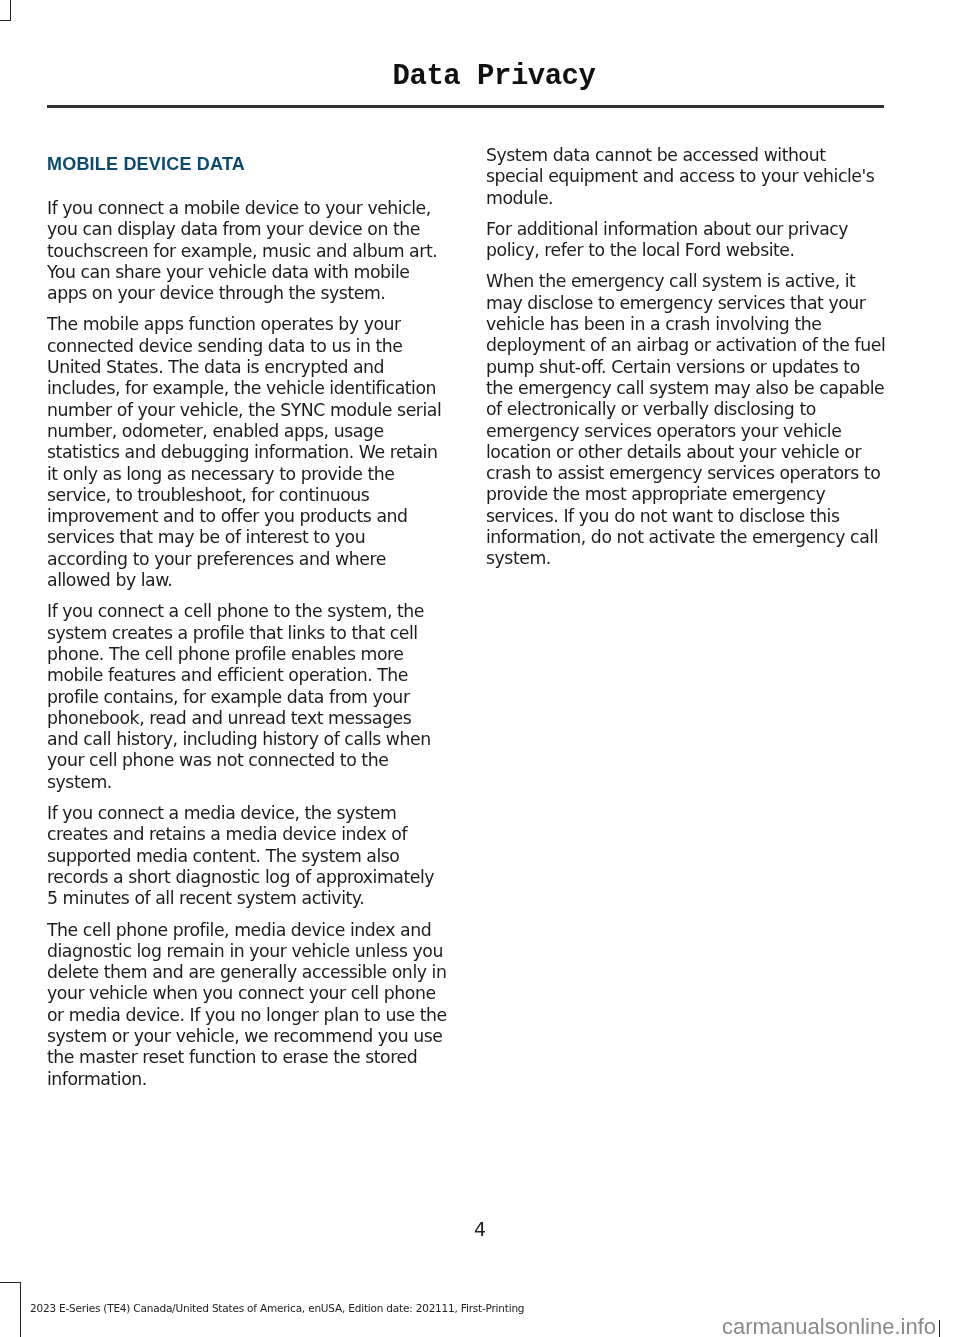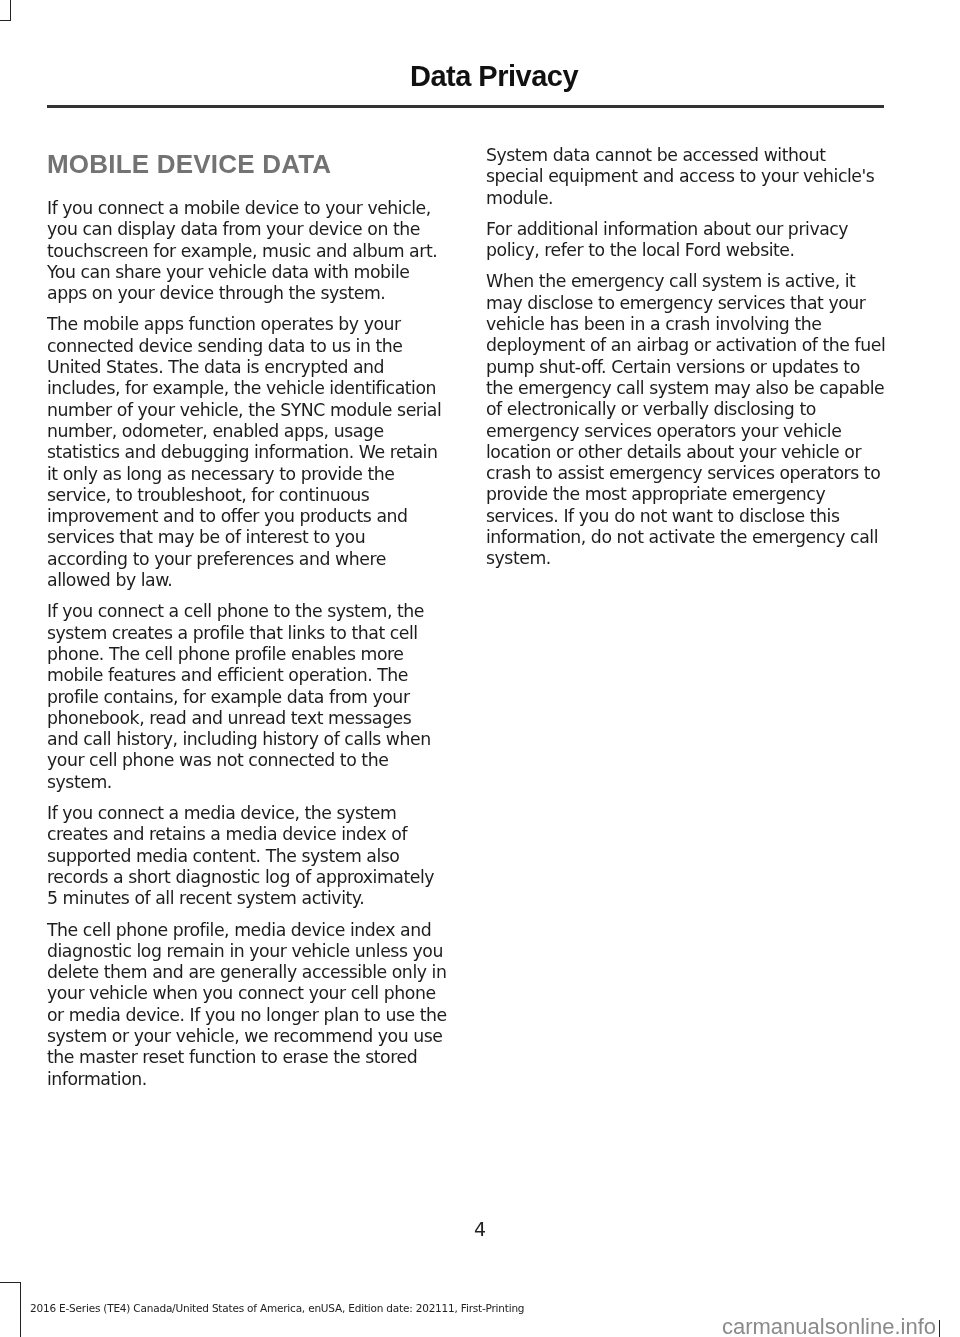--- a/index.html
+++ b/index.html
@@ -6,30 +6,30 @@
   body {
     width: 960px; height: 1337px; position: relative; overflow: hidden;
     font-family: "DejaVu Sans", "Liberation Sans", sans-serif; color: #1a1a1a;
   }
   .crop-tl { position: absolute; left: 0; top: 0; width: 10px; height: 20px;
     border-right: 1px solid #222; border-bottom: 1px solid #222; }
   .crop-bl { position: absolute; left: 0; top: 1282px; width: 20px; height: 60px;
     border-top: 1px solid #222; border-right: 1px solid #222; }
   .crop-br { position: absolute; right: 20px; top: 1320px; width: 1px; height: 20px; background:#222; }
   .header-title { position: absolute; left: 0; right: 0; top: 60px; text-align: center;
-    font-family: Liberation Sans, sans-serif; font-weight: bold; font-size: 29px;
+    font-family: Liberation Mono, monospace; font-weight: bold; font-size: 29px;
     letter-spacing: -0.5px; color: #111; padding-left: 28px; }
   .header-rule { position: absolute; left: 47px; width: 837px; top: 105px; height: 3px; background: #333; }
 
   .col { position: absolute; top: 145px; width: 400px; }
   .col-left { left: 47px; }
   .col-right { left: 486px; }
 
-  h2 { font-family: "Liberation Sans", sans-serif; font-weight: 900; font-size: 26px;
-    letter-spacing: 0.2px; margin: 0; color: #737373; line-height: 30px; }
+  h2 { font-family: "Liberation Sans", sans-serif; font-weight: 900; font-size: 18px;
+    letter-spacing: 0.2px; margin: 0; color: #0c4a6e; line-height: 30px; }
   .h2-left { margin-top: 4px; margin-bottom: 19px; }
   .h2-right { margin-top: 24px; margin-bottom: 17px; line-height: 31px; }
   p { margin: 0 0 10px 0; font-size: 17.3px; line-height: 21.3px; letter-spacing: -0.45px; color: #1d1d1d; }
   .note-label { font-weight: bold; font-style: normal; }
   .note-text { font-style: italic; }
   a.link { color: #3b5bbf; text-decoration: underline; font-style: italic; }
 
   .page-number { position: absolute; left: 0; right: 0; top: 1218px; text-align: center;
     font-size: 19px; color: #222; }
   .footer-text { position: absolute; left: 30px; top: 1302px; font-size: 10.5px; color: #222;
@@ -56,14 +56,14 @@
   <p>The cell phone profile, media device index and diagnostic log remain in your vehicle unless you delete them and are generally accessible only in your vehicle when you connect your cell phone or media device. If you no longer plan to use the system or your vehicle, we recommend you use the master reset function to erase the stored information.</p>
 </div>
 
 <div class="col col-right">
   <p>System data cannot be accessed without special equipment and access to your vehicle's module.</p>
   <p>For additional information about our privacy policy, refer to the local Ford website.</p>
   <p>When the emergency call system is active, it may disclose to emergency services that your vehicle has been in a crash involving the deployment of an airbag or activation of the fuel pump shut-off. Certain versions or updates to the emergency call system may also be capable of electronically or verbally disclosing to emergency services operators your vehicle location or other details about your vehicle or crash to assist emergency services operators to provide the most appropriate emergency services. If you do not want to disclose this information, do not activate the emergency call system.</p>
 </div>
 
 <div class="page-number">4</div>
-<div class="footer-text">2016 E-Series (TE4) Canada/United States of America, enUSA, Edition date: 202111, First-Printing</div>
+<div class="footer-text">2023 E-Series (TE4) Canada/United States of America, enUSA, Edition date: 202111, First-Printing</div>
 <div class="watermark">carmanualsonline.info</div>
 
 </body></html>

